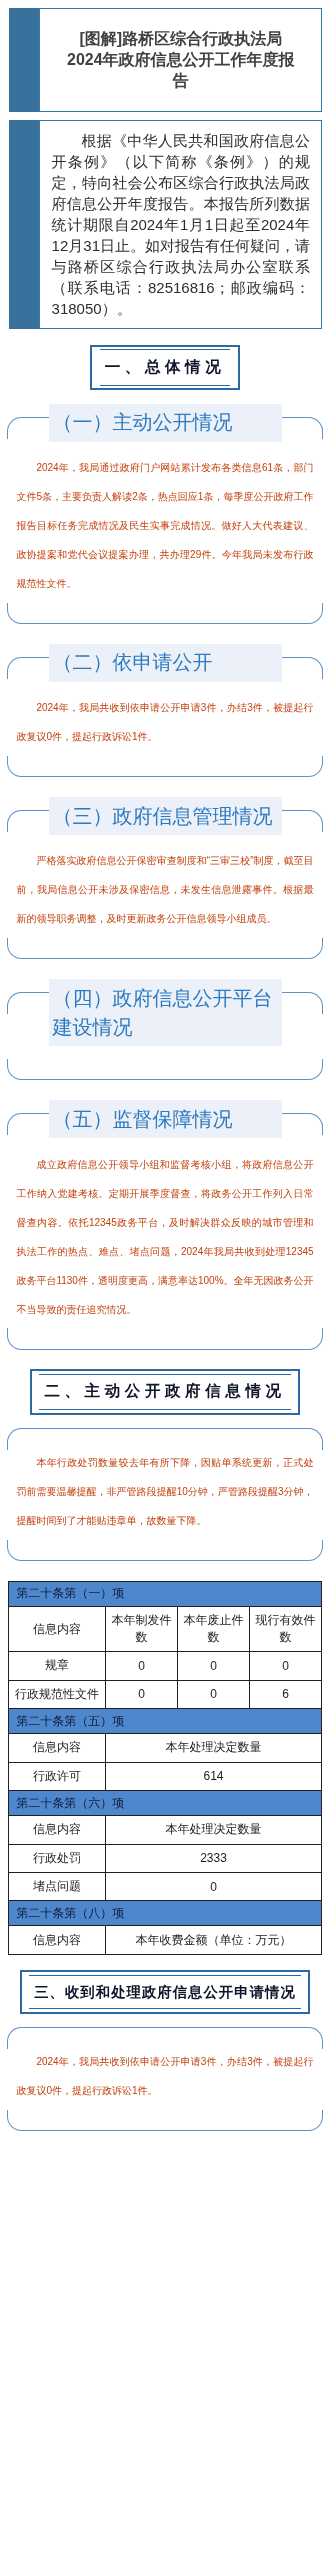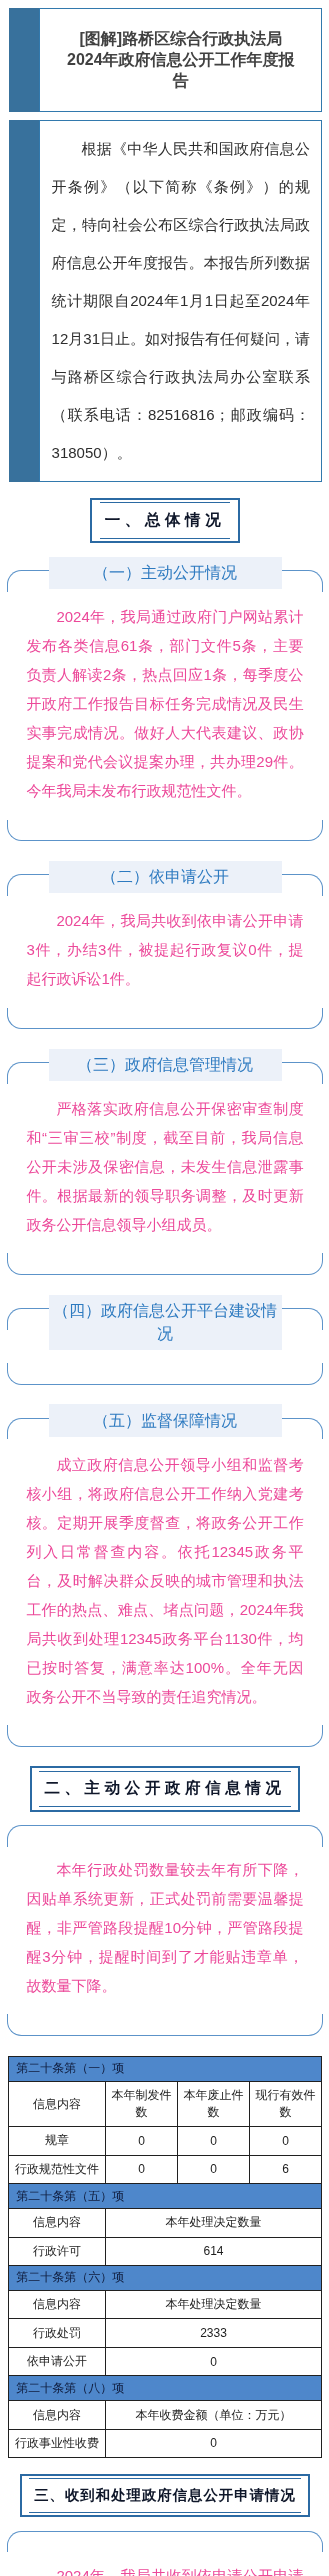--- a/index.html
+++ b/index.html
@@ -14,21 +14,21 @@
 
   
   .banner { display:flex; margin: 8.2px 7.7px 0 9.3px; }
   .banner-tab { width: 30px; flex:none; background:#38719c; }
   .banner-box { flex:1; border: 1.5px solid #3279ad; background:#fff; padding: 7.2px 11.3px; }
   .doc-title {
     font-size: 16px; line-height: 21px; color:#414141;
     text-align:center; margin:12px; font-weight: 700;
   }
   .banner-para {
-    font-size: 15px; line-height: 38px; color:#2e2e2e;
+    font-size: 15px; line-height: 21px; color:#2e2e2e;
     text-align: justify; text-indent: 2em; margin: 2.1px 0;
   }
 
   
   .secwrap { text-align:center; margin: 15.5px 7.2px 13.4px; }
   .secbox { display:inline-block; border: 2.1px solid #2b6aa3; background:#fff; padding: 2.6px 7.2px; max-width: 315px; }
   .secinner {
     border-top: 1px solid #2b6aa3; border-bottom: 1px solid #2b6aa3;
     padding: 6.7px 5.2px; font-size: 15.5px; font-weight: 700; color:#0f172a;
     letter-spacing: 4.6px; white-space: nowrap;
@@ -42,26 +42,26 @@
     border: 1.3px solid #5c93c9; border-bottom:none; border-radius: 14.4px 14.4px 0 0;
   }
   .bracket::after {
     content:""; position:absolute; left:0; right:0; bottom:0; height:20.6px;
     border: 1.3px solid #5c93c9; border-top:none; border-radius: 0 0 14.4px 14.4px;
   }
   .bracket.nohead { padding-top: 17px; }
   .bracket.nohead::before { top: 0; }
   .band {
     position:relative; z-index:1; width: 233px; margin: 0 auto 11.3px;
-    background:#ecf1f9; color:#2d7ac0; font-size:16px; line-height:1.45;
-    text-align:center; padding: 4.6px 4.1px;
+    background:#ecf1f9; color:#2d7ac0; font-size:20px; line-height:1.45;
+    text-align:left; padding: 4.6px 4.1px;
   }
   .para {
-    font-size: 15px; line-height: 29px; color:#ec4899;
-    text-align: justify; text-indent: 2em; margin: 13px;
+    font-size: 10px; line-height: 29px; color:#c2410c;
+    text-align: justify; text-indent: 2em; margin: 3px;
   }
 
   
   table { border-collapse: collapse; margin: 0 auto; background:#fff;border-radius:23px; }
   td, th { border: 1px solid #202020; }
 
   
   .mini { width: 314px; font-size: 12px; }
   .mini + .mini { margin-top: -1px; }
   .mini td { text-align:center; padding: 5.2px 3.1px; color:#1d1d1d; }
@@ -110,21 +110,21 @@
   <div class="band">（三）政府信息管理情况</div>
   <p class="para">严格落实政府信息公开保密审查制度和“三审三校”制度，截至目前，我局信息公开未涉及保密信息，未发生信息泄露事件。根据最新的领导职务调整，及时更新政务公开信息领导小组成员。</p>
 </div>
 
 <div class="bracket">
   <div class="band">（四）政府信息公开平台建设情况</div>
 </div>
 
 <div class="bracket">
   <div class="band">（五）监督保障情况</div>
-  <p class="para">成立政府信息公开领导小组和监督考核小组，将政府信息公开工作纳入党建考核。定期开展季度督查，将政务公开工作列入日常督查内容。依托12345政务平台，及时解决群众反映的城市管理和执法工作的热点、难点、堵点问题，2024年我局共收到处理12345政务平台1130件，均已按时答复，满意率达100%。全年无因政务公开不当导致的责任追究情况。</p>
+  <p class="para">成立政府信息公开领导小组和监督考核小组，将政府信息公开工作纳入党建考核。定期开展季度督查，将政务公开工作列入日常督查内容。依托12345政务平台，及时解决群众反映的城市管理和执法工作的热点、难点、堵点问题，2024年我局共收到处理12345政务平台1130件，透明度更高，满意率达100%。全年无因政务公开不当导致的责任追究情况。</p>
 </div>
 
 <div class="secwrap">
   <div class="secbox">
     <div class="secinner">二、主动公开政府信息情况</div>
   </div>
 </div>
 
 <div class="bracket nohead">
   <p class="para">本年行政处罚数量较去年有所下降，因贴单系统更新，正式处罚前需要温馨提醒，非严管路段提醒10分钟，严管路段提醒3分钟，提醒时间到了才能贴违章单，故数量下降。</p>
@@ -180,39 +180,35 @@
     </tr>
     <tr>
       <td class="lblcol">信息内容</td>
       <td>本年处理决定数量</td>
     </tr>
     <tr>
       <td class="lblcol">行政处罚</td>
     <td>2333</td>
         </tr>
     <tr>
-      <td class="lblcol">依申请公开</td>
+      <td class="lblcol">堵点问题</td>
     <td>0</td>
         </tr>
   </tbody>
     </table>
 
   <table class="mini">
     <tbody>
         <tr>
       <td class="band-cell" colspan="2">第二十条第（八）项</td>
     </tr>
     <tr>
       <td class="lblcol">信息内容</td>
       <td>本年收费金额（单位：万元）</td>
     </tr>
-    <tr>
-      <td class="lblcol">行政事业性收费</td>
-    <td>0</td>
-        </tr>
   </tbody>
     </table>
 </div>
 
 <div class="secwrap">
   <div class="secbox long">
     <div class="secinner">三、收到和处理政府信息公开申请情况</div>
   </div>
 </div>
 

